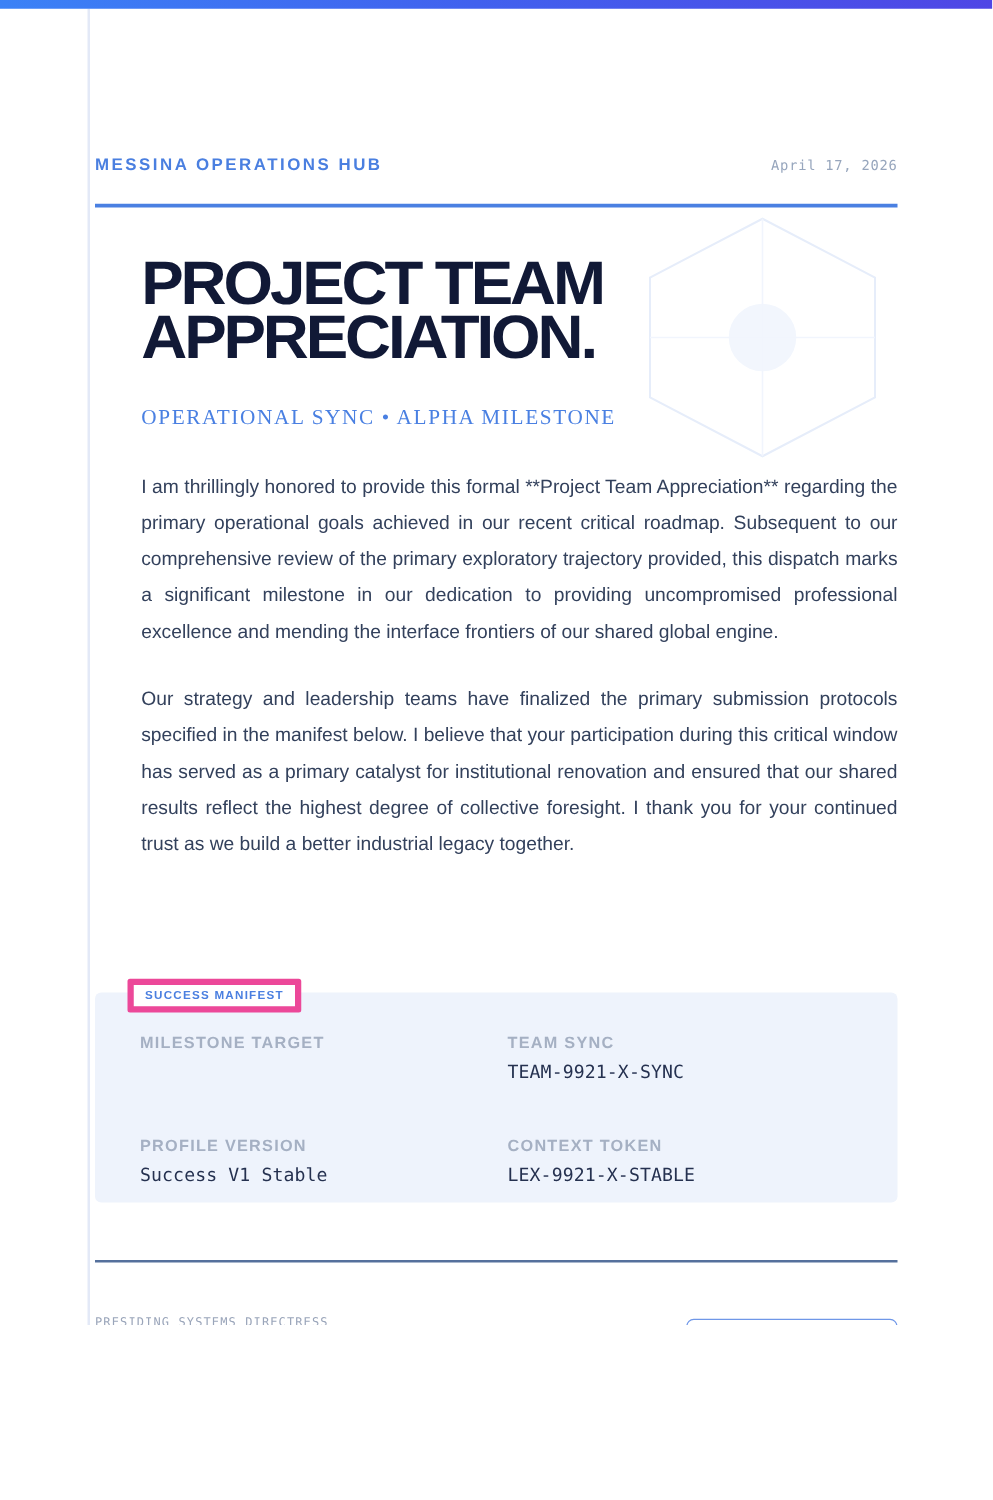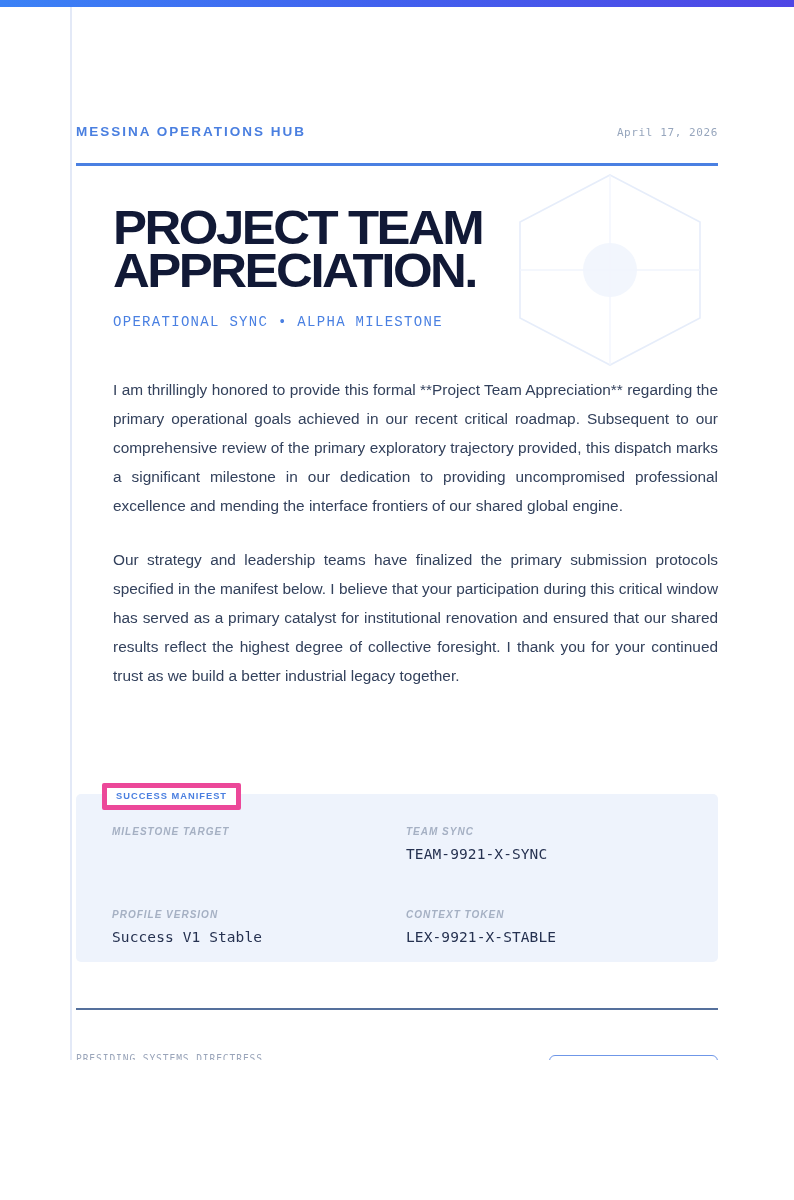--- a/index.html
+++ b/index.html
@@ -102,23 +102,23 @@
     font-weight: bold;
     letter-spacing: -2.4px;
     color: #111936;
     text-transform: uppercase;
     white-space: nowrap;
     transform: scaleX(1.04);
     transform-origin: left center;
   }
   .display-title .ln2 { display: block; }
   .subtitle {
-    margin-top: 22px;
-    font-family: Liberation Mono, monospace;
-    font-size: 14px;
+    margin-top: 32px;
+    font-family: Liberation Serif, serif;
+    font-size: 17px;
     letter-spacing: 1.3px;
     color: #4a80e2;
     white-space: nowrap;
   }
 
   
   .body-copy {
     position: absolute;
     top: 375px; left: 37px;
     width: 605px;
@@ -164,27 +164,26 @@
     height: 168px;
     padding: 32px 36px 0 36px;
     display: grid;
     grid-template-columns: 1fr 1fr;
     grid-template-rows: auto auto;
     row-gap: 30px;
     column-gap: 18px;
     z-index: 3;
   }
   .field-label {
-    font-size: 10px;
+    font-size: 13px;
     font-weight: bold;
     letter-spacing: 1.0px;
     color: #a5b0c3;
     text-transform: uppercase;
     margin-bottom: 9px;
-    font-style: italic;
   }
   .field-value {
     font-family: "DejaVu Sans Mono", monospace;
     font-size: 14.5px;
     letter-spacing: 0.1px;
     color: #253150;
   }
 
   
   .footer-rule {

